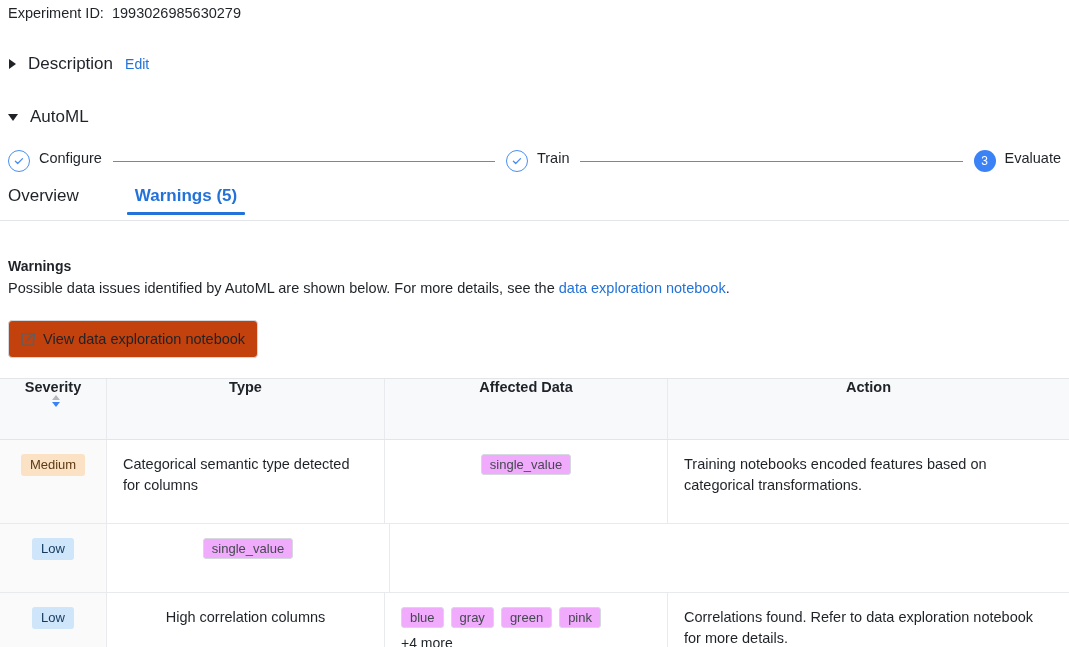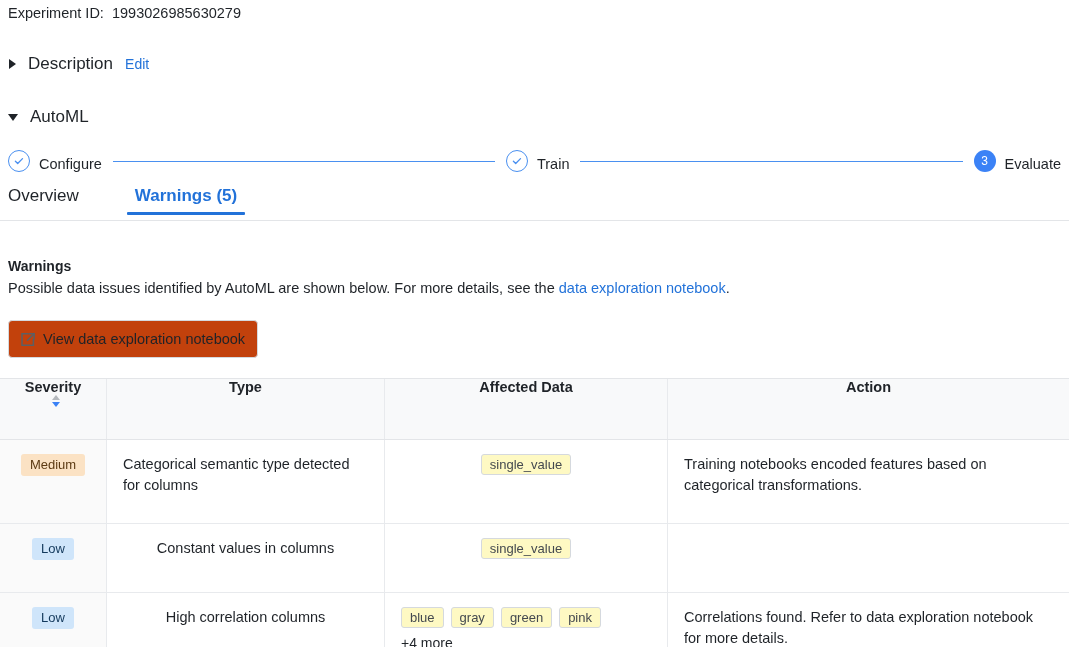--- a/index.html
+++ b/index.html
@@ -45,21 +45,21 @@
   .edit-link {
     font-size: 14px; color: #2272d9; cursor: pointer;
   }
 
   
   .stepper {
     position: absolute; left: 8px; top: 148px;
     width: 1053px; height: 26px;
     display: flex; align-items: center;
   }
-  .step { display: flex; align-items: flex-end; gap: 9px; flex: none; }
+  .step { display: flex; align-items: flex-start; gap: 9px; flex: none; }
   .step-circle {
     width: 22px; height: 22px; border-radius: 50%;
     display: flex; align-items: center; justify-content: center;
     flex: none;
   }
   .step-circle.done {
     border: 1.4px solid #4a90f0; background: #fff;
   }
   .step-circle.active {
     background: #3b82f6; color: #fff;
@@ -157,21 +157,21 @@
 
   .badge {
     display: inline-block; padding: 3px 9px; border-radius: 3px;
     font-size: 13px; line-height: 1.25;
   }
   .badge.medium { background: #fbe2c4; color: #5c3a13; }
   .badge.low    { background: #cfe5fa; color: #13395c; }
 
   .chips { display: flex; flex-wrap: wrap; gap: 7px 7px; align-items: center; }
   .chip {
-    border: 1px solid #d5d9de; border-radius: 3px; background: #fef9c3;
+    border: 1px solid #d5d9de; border-radius: 3px; background: #f0abfc;
     padding: 2px 8px; font-size: 13px; color: #44494f; white-space: nowrap;
   }
   .more { font-size: 14px; color: #1f2328; }
   .wrap-txt { line-height: 1.45; }
 </style>
 </head>
 <body>
 
 <div class="page">
 
@@ -261,21 +261,20 @@
             <span class="chip">single_value</span>
           </div>
         </div>
         <div class="cell c-act wrap-txt">Training notebooks encoded features based on categorical transformations.</div>
       </div>
 
       <div class="trow r2">
         <div class="cell c-sev">
           <span class="badge low">Low</span>
         </div>
-        <div class="cell c-type wrap-txt">Constant values in columns</div>
         <div class="cell c-data">
           <div class="chips">
             <span class="chip">single_value</span>
           </div>
         </div>
         <div class="cell c-act wrap-txt"></div>
       </div>
 
       <div class="trow r3">
         <div class="cell c-sev">

